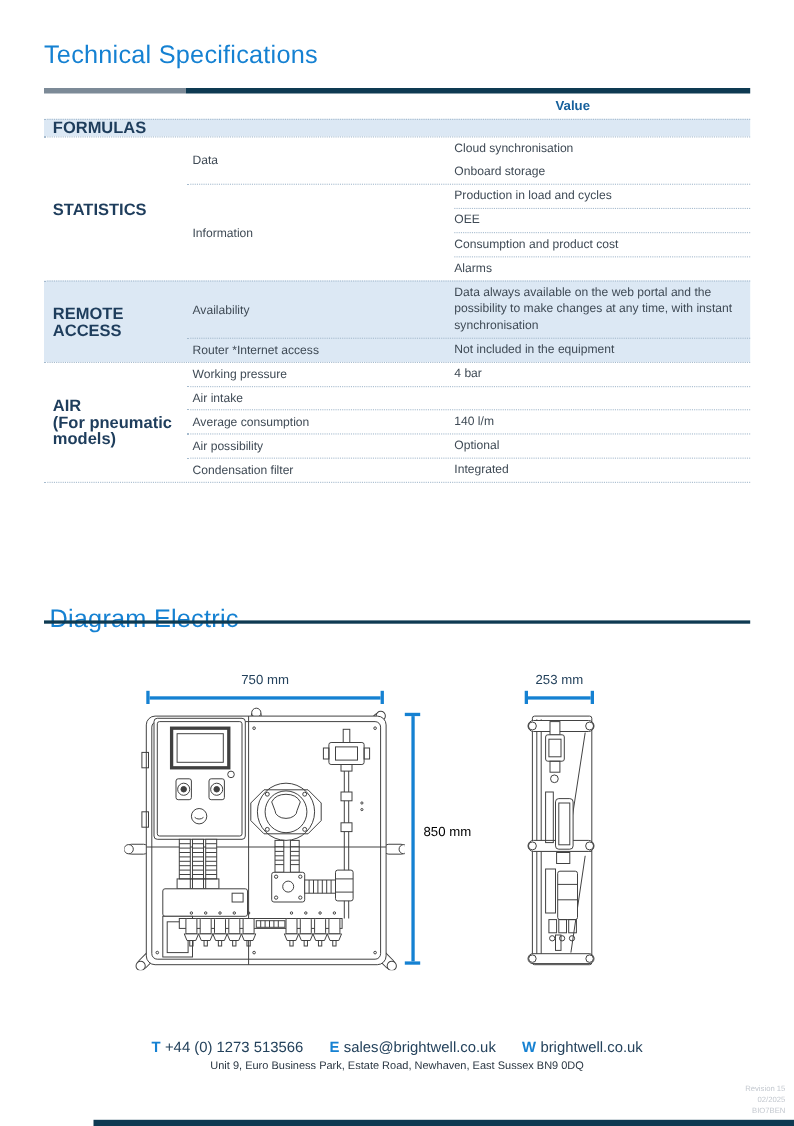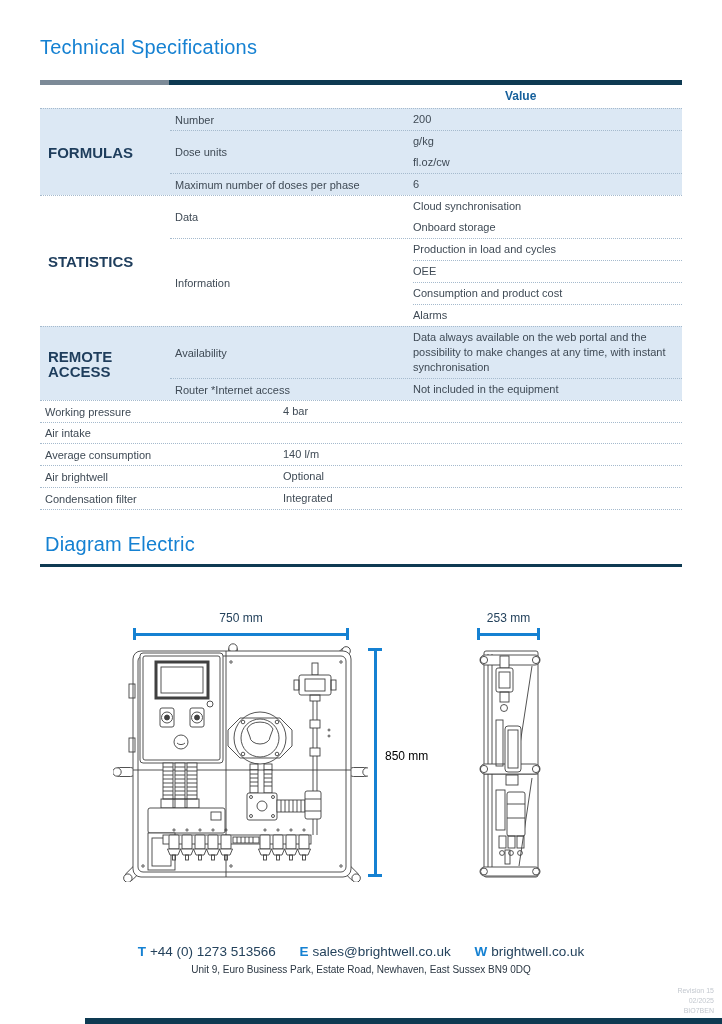--- a/index.html
+++ b/index.html
@@ -1,20 +1,20 @@
 <!DOCTYPE html>
 <html><head>
 <meta charset="utf-8">
 <style>
   html,body{margin:0;padding:0;background:#ffffff;}
   .page{position:relative;width:722px;height:1024px;background:#fff;overflow:hidden;
         font-family:"Liberation Sans","DejaVu Sans",sans-serif;}
-  .title{position:absolute;left:40px;margin:0;font-size:20px;font-weight:400;color:#1581d2;letter-spacing:.2px;}
+  .title{position:absolute;left:40px;margin:0;font-size:23px;font-weight:400;color:#1581d2;letter-spacing:.2px;}
   #main-title{top:36px;}
-  #diagram-title{top:533px;left:45px;}
+  #diagram-title{top:549px;left:45px;}
   .topbar{position:absolute;left:40px;top:80px;width:642px;height:5px;display:flex;}
   .topbar-gray{width:129px;height:5px;background:#7c8a97;}
   .topbar-navy{flex:1;height:5px;background:#0e3a52;}
   .rule{position:absolute;left:40px;top:564px;width:642px;height:3px;background:#0e3a52;}
 
   
   .spec-table{position:absolute;left:40px;top:86px;width:642px;font-size:11px;color:#3f4a55;}
   .thead{display:flex;gap:46px;}
   .col1{width:130px;box-sizing:border-box;}
   .col2{width:240px;box-sizing:border-box;}
@@ -77,41 +77,20 @@
     <div class="thead">
       <div class="col1"></div>
       <div class="col2"></div>
       <div class="col3 value-h">Value</div>
     </div>
     <div id="tbody">
         <div class="sec shaded">
           <div class="col1 seclabel">
             <div>FORMULAS</div>
           </div>
-          <div class="rows">
-            <div class="row">
-              <div class="col2 attr">Number</div>
-              <div class="col3 vals">
-                <div class="vline">200</div>
-              </div>
-            </div>
-            <div class="row rsep">
-              <div class="col2 attr">Dose units</div>
-              <div class="col3 vals">
-                <div class="vline">g/kg</div>
-                <div class="vline">fl.oz/cw</div>
-              </div>
-            </div>
-            <div class="row rsep">
-              <div class="col2 attr">Maximum number of doses per phase</div>
-              <div class="col3 vals">
-                <div class="vline">6</div>
-              </div>
-            </div>
-          </div>
         </div>
         <div class="sec">
           <div class="col1 seclabel">
             <div>STATISTICS</div>
           </div>
           <div class="rows">
             <div class="row">
               <div class="col2 attr">Data</div>
               <div class="col3 vals">
                 <div class="vline">Cloud synchronisation</div>
@@ -142,38 +121,43 @@
             </div>
             <div class="row rsep">
               <div class="col2 attr">Router *Internet access</div>
               <div class="col3 vals">
                 <div class="vline">Not included in the equipment</div>
               </div>
             </div>
           </div>
         </div>
         <div class="sec">
+          <div class="col1 seclabel">
+            <div>AIR</div>
+            <div>(For pneumatic</div>
+            <div>models)</div>
+          </div>
           <div class="rows">
             <div class="row">
               <div class="col2 attr">Working pressure</div>
               <div class="col3 vals">
                 <div class="vline">4 bar</div>
               </div>
             </div>
             <div class="row rsep">
               <div class="col2 attr">Air intake</div>
             </div>
             <div class="row rsep">
               <div class="col2 attr">Average consumption</div>
               <div class="col3 vals">
                 <div class="vline">140 l/m</div>
               </div>
             </div>
             <div class="row rsep">
-              <div class="col2 attr">Air brightwell</div>
+              <div class="col2 attr">Air possibility</div>
               <div class="col3 vals">
                 <div class="vline">Optional</div>
               </div>
             </div>
             <div class="row rsep">
               <div class="col2 attr">Condensation filter</div>
               <div class="col3 vals">
                 <div class="vline">Integrated</div>
               </div>
             </div>

